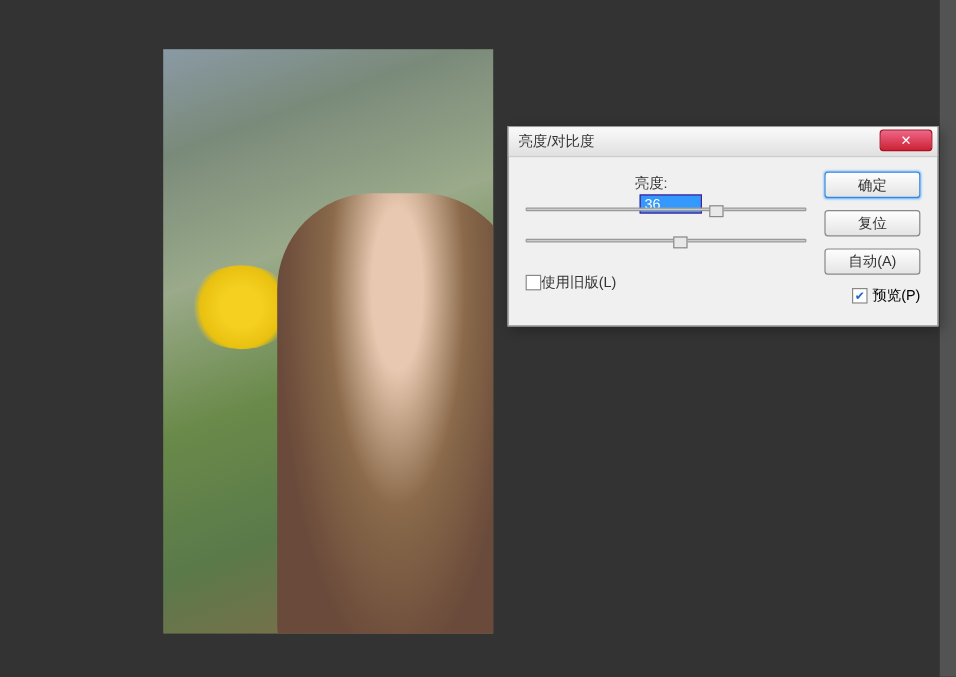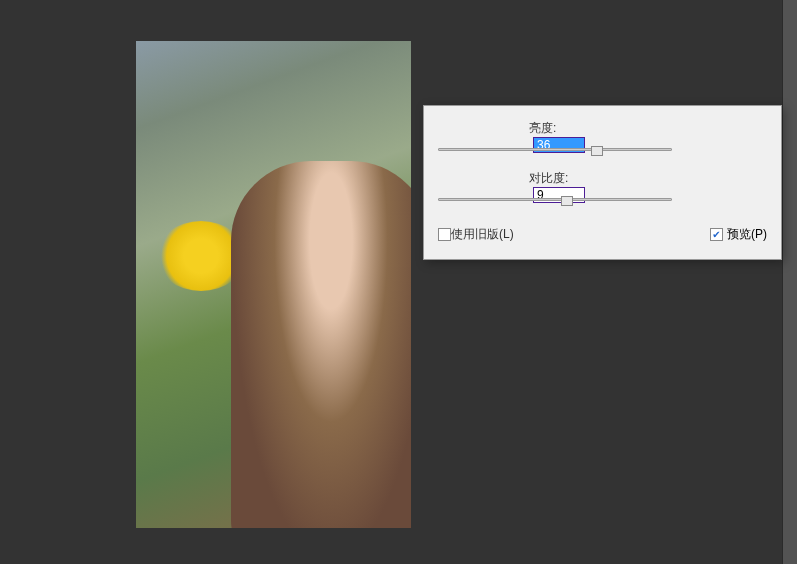--- a/index.html
+++ b/index.html
@@ -193,49 +193,55 @@
 <body>
 
 <div class="right-panel-edge"></div>
 
 <div class="canvas-image">
   <div class="flower"></div>
   <div class="person"></div>
 </div>
 
 <div class="dialog">
+  <div class="titlebar">
+    <span class="titlebar-text">亮度/对比度</span>
+    <div class="close-btn">
+      <span>✕</span>
+    </div>
+  </div>
   <div class="dialog-body">
 
     <div class="left-controls">
       <div class="control-row">
         <span class="control-label">亮度:</span>
         <span class="control-spacer"></span>
         <input class="control-input selected" value="36" style="">
       </div>
       <div class="slider-track">
         <div class="slider-rail"></div>
         <div class="slider-thumb" style="left:68%"></div>
       </div>
 
-      <div class="control-row">
-        <span class="control-label">对比度:</span>
-        <span class="control-spacer"></span>
-        <input class="control-input" value="9" style="">
-      </div>
       <div class="slider-track">
         <div class="slider-rail"></div>
         <div class="slider-thumb" style="left:55%"></div>
       </div>
 
       <div class="checkbox-row lower-checkbox">
         <span class="checkbox"></span>
         <span>使用旧版(L)</span>
       </div>
     </div>
 
+    <div class="button-col">
+      <button class="btn default">确定</button>
+      <button class="btn">复位</button>
+      <button class="btn">自动(A)</button>
+    </div>
 
     <div class="preview-row">
       <span class="checkbox">✔</span>
       <span>预览(P)</span>
     </div>
 
   </div>
 </div>
 
 </body></html>

